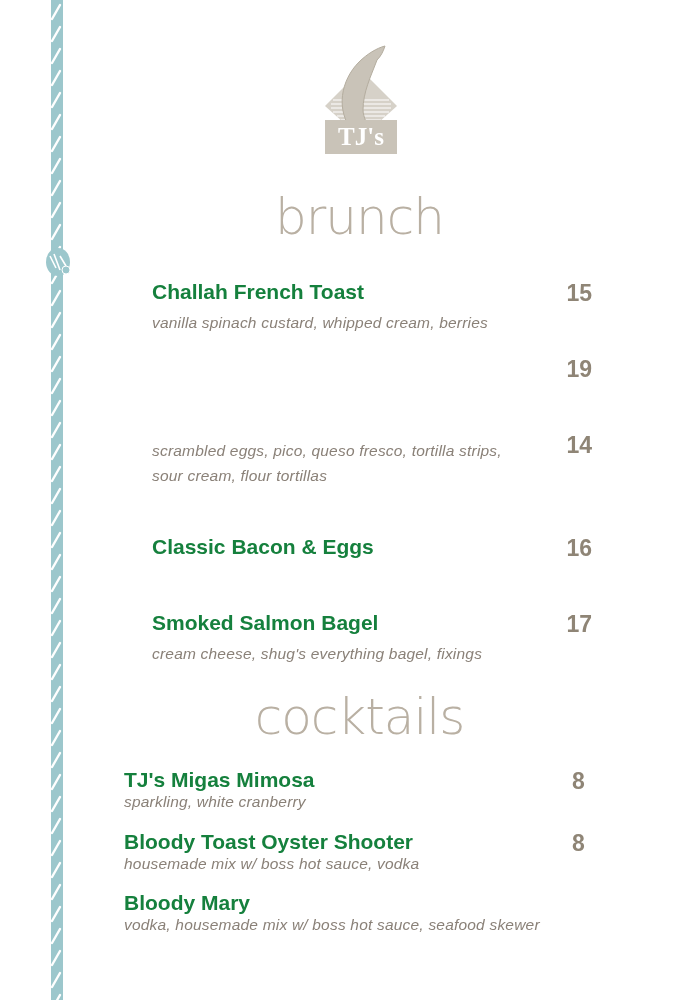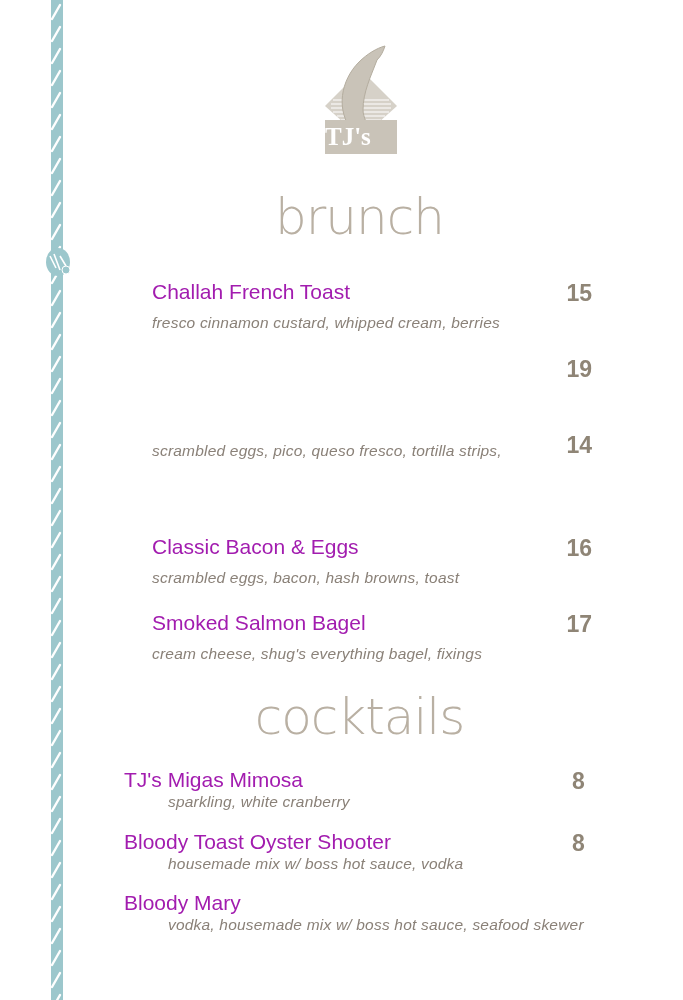--- a/index.html
+++ b/index.html
@@ -6,28 +6,28 @@
   body { width:683px; height:1000px; position:relative; overflow:hidden;
          font-family:"Liberation Sans", sans-serif; color:#8f8576; }
   .rope { position:absolute; left:48px; top:0; width:18px; height:1000px; }
   .logo { position:absolute; left:323px; top:40px; width:76px; height:115px; }
   .heading { position:absolute; width:683px; left:0; text-align:center;
              font-family:"DejaVu Sans", sans-serif; font-weight:300; color:#b9b0a3;
              letter-spacing:-1px; }
   .brunch-h { top:188px; font-size:50px; left:18px; }
   .cocktails-h { top:688px; font-size:50px; left:18px; }
   .item { position:absolute; }
-  .name { font-weight:normal; font-size:21px; color:#a21caf; white-space:nowrap; }
+  .name { font-weight:bold; font-size:21px; color:#15803d; white-space:nowrap; }
   .price { position:absolute; font-weight:bold; font-size:23px; color:#8f8576; white-space:nowrap; }
   .desc { font-style:italic; font-size:15.5px; color:#8a8178; white-space:nowrap; letter-spacing:0.2px; }
   .brunch .item { left:152px; width:440px; }
   .brunch .price { right:0; top:0; }
   .brunch .desc { margin-top:6px; line-height:25px; }
   .cocktail .item { left:124px; width:480px; }
-  .cocktail .desc { margin-top:0px; line-height:20px;margin-left:44px; }
+  .cocktail .desc { margin-top:0px; line-height:20px; }
 </style>
 </head>
 <body>
 
 <svg class="rope" viewBox="0 0 18 1000" preserveAspectRatio="none">
   <defs>
     <pattern id="twist" width="18" height="22" patternUnits="userSpaceOnUse">
       <rect width="18" height="22" fill="#9cc7cc"></rect>
       <path d="M4 19 L12 5" stroke="#ffffff" stroke-width="2.4" stroke-linecap="round"></path>
     </pattern>
@@ -47,41 +47,41 @@
       <line x1="10" y1="60" x2="66" y2="60"></line>
         <line x1="8" y1="64" x2="68" y2="64"></line>
       <line x1="8" y1="68" x2="68" y2="68"></line>
         <line x1="10" y1="72" x2="66" y2="72"></line>
       <line x1="14" y1="76" x2="62" y2="76"></line>
         <line x1="18" y1="80" x2="58" y2="80"></line>
     </g>
     <path d="M30 92 C12 70 18 40 36 22 C44 14 54 8 62 6 C60 12 58 16 54 20 C48 36 40 52 40 70 C40 78 46 84 42 90 Z" fill="#c9c3b8" stroke="#b4ad9f" stroke-width="1"></path>
     <rect x="2" y="80" width="72" height="34" fill="#c9c3b8"></rect>
   </svg>
-  <div style="position:absolute;left:2px;top:80px;width:72px;height:34px;line-height:34px;color:#fff;font-family:'Liberation Serif',serif;font-weight:bold;font-size:25px;">TJ's</div>
+  <div style="position:absolute;left:2px;top:80px;width:72px;height:34px;line-height:34px;text-align:center;color:#fff;font-family:'Liberation Serif',serif;font-weight:bold;font-size:25px;">TJ's</div>
 </div>
 
 <div class="heading brunch-h">brunch</div>
 <div class="brunch">
   <div class="item" style="top:280px">
     <div class="name">Challah French Toast</div>
     <div class="price">15</div>
-    <div class="desc">fresco cinnamon custard, whipped cream, berries</div>
+    <div class="desc">vanilla spinach custard, whipped cream, berries</div>
   </div>
   <div class="item" style="top:356px">
     <div class="price">19</div>
   </div>
   <div class="item" style="top:432px">
     <div class="price">14</div>
     <div class="desc">scrambled eggs, pico, queso fresco, tortilla strips,</div>
+    <div class="desc" style="margin-top:0">sour cream, flour tortillas</div>
   </div>
   <div class="item" style="top:535px">
     <div class="name">Classic Bacon &amp; Eggs</div>
     <div class="price">16</div>
-    <div class="desc">scrambled eggs, bacon, hash browns, toast</div>
   </div>
   <div class="item" style="top:611px">
     <div class="name">Smoked Salmon Bagel</div>
     <div class="price">17</div>
     <div class="desc">cream cheese, shug's everything bagel, fixings</div>
   </div>
 </div>
 
 <div class="heading cocktails-h">cocktails</div>
 <div class="cocktail">

